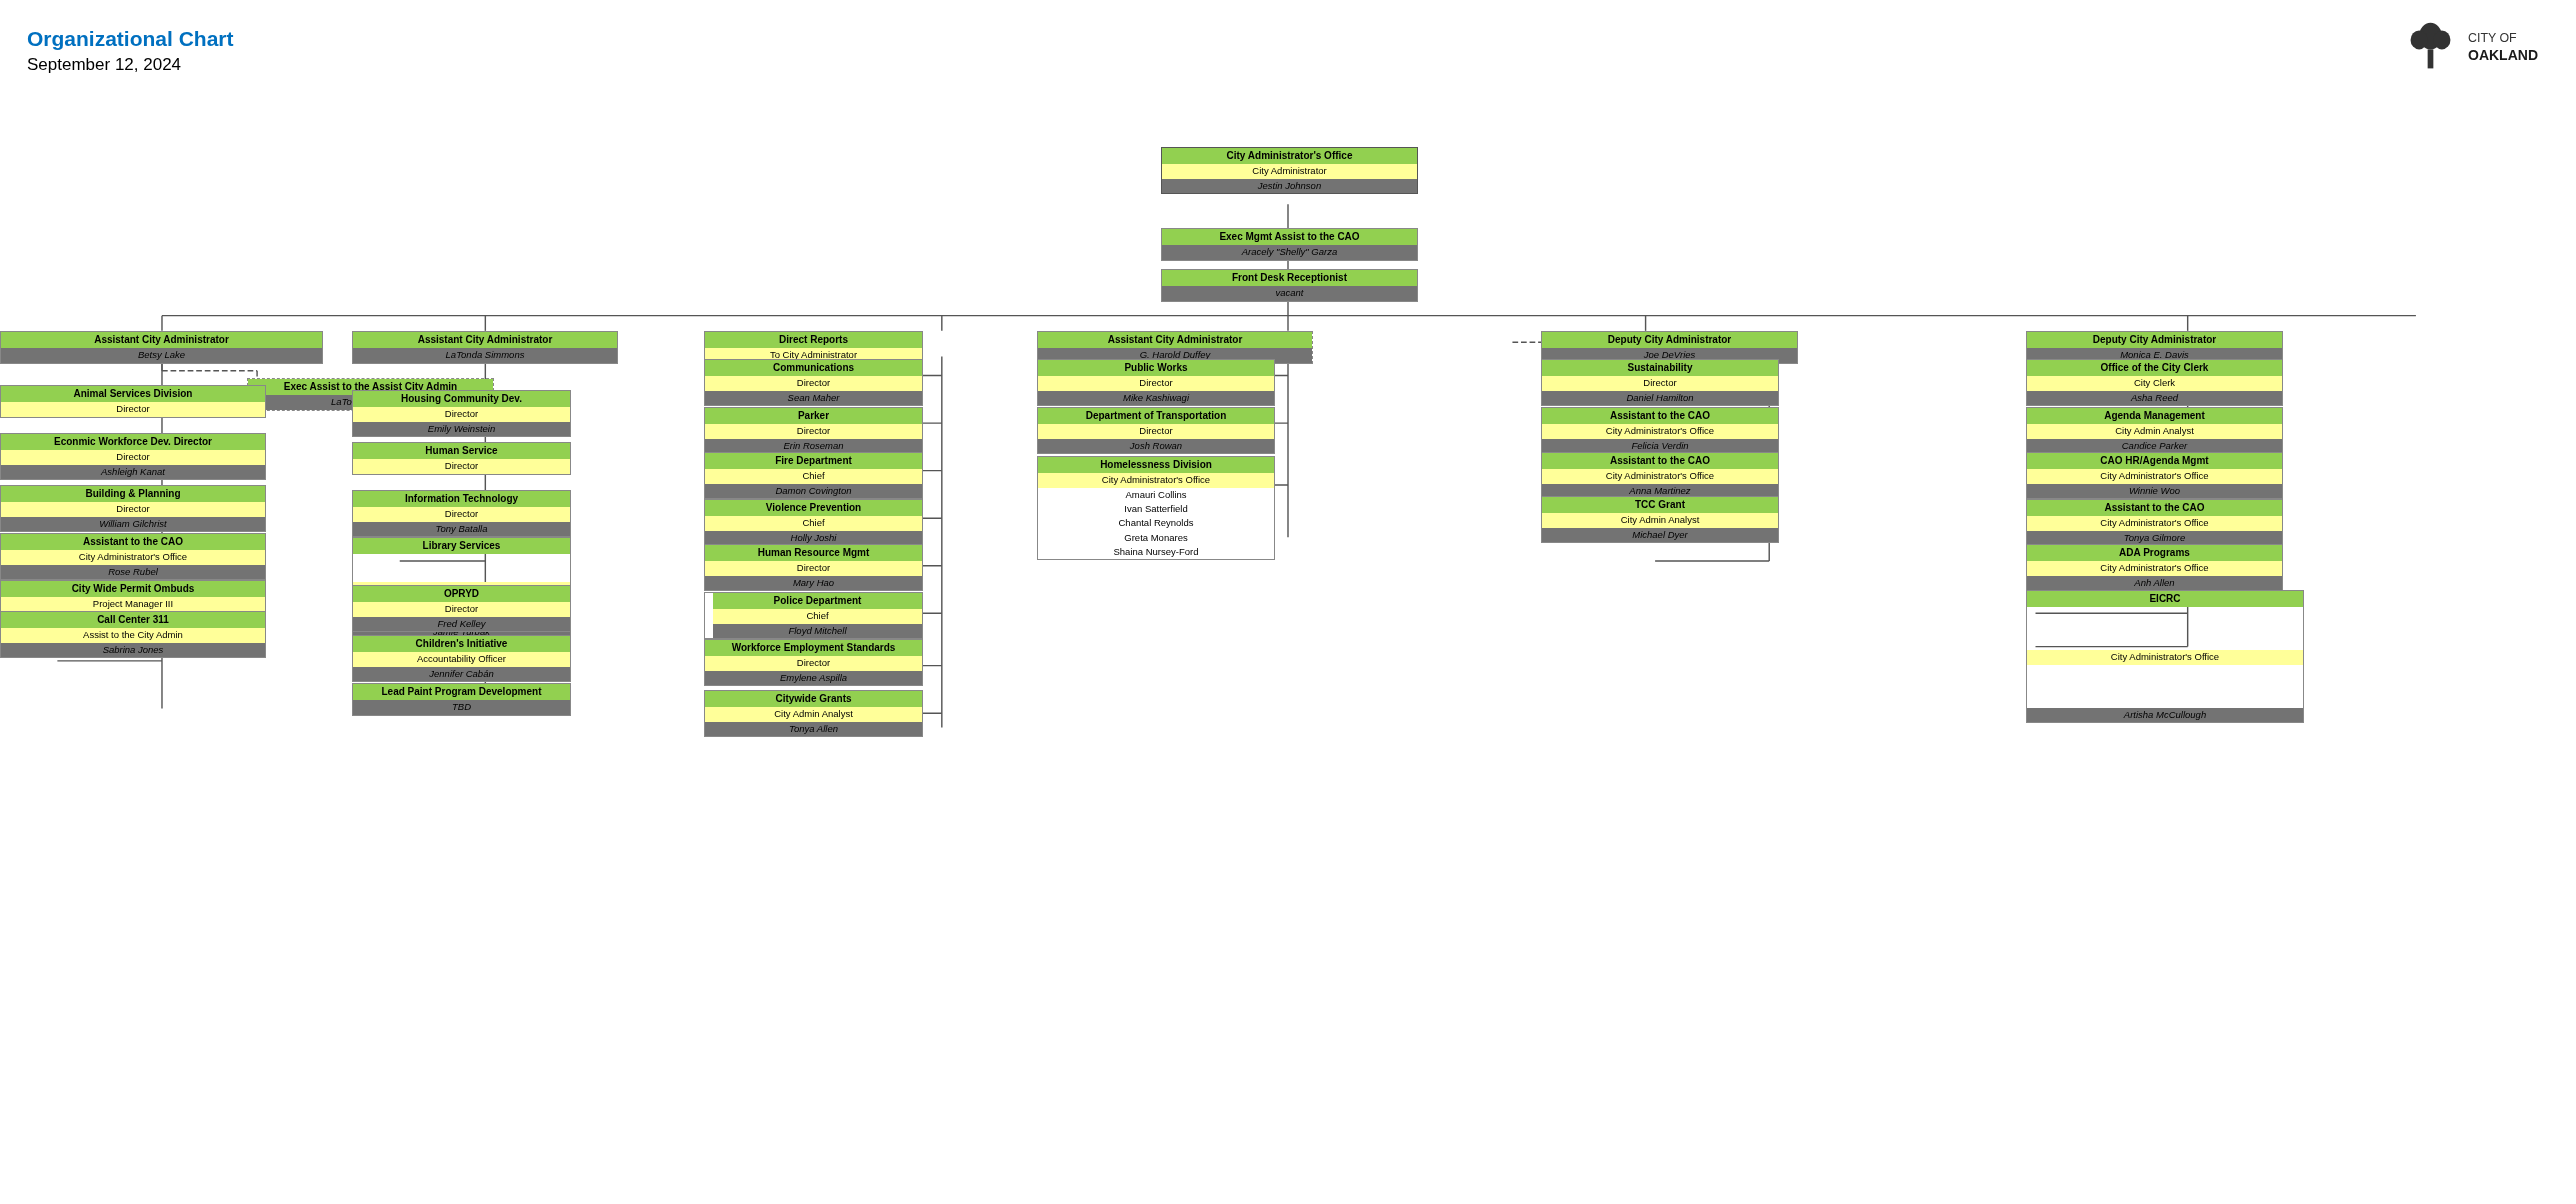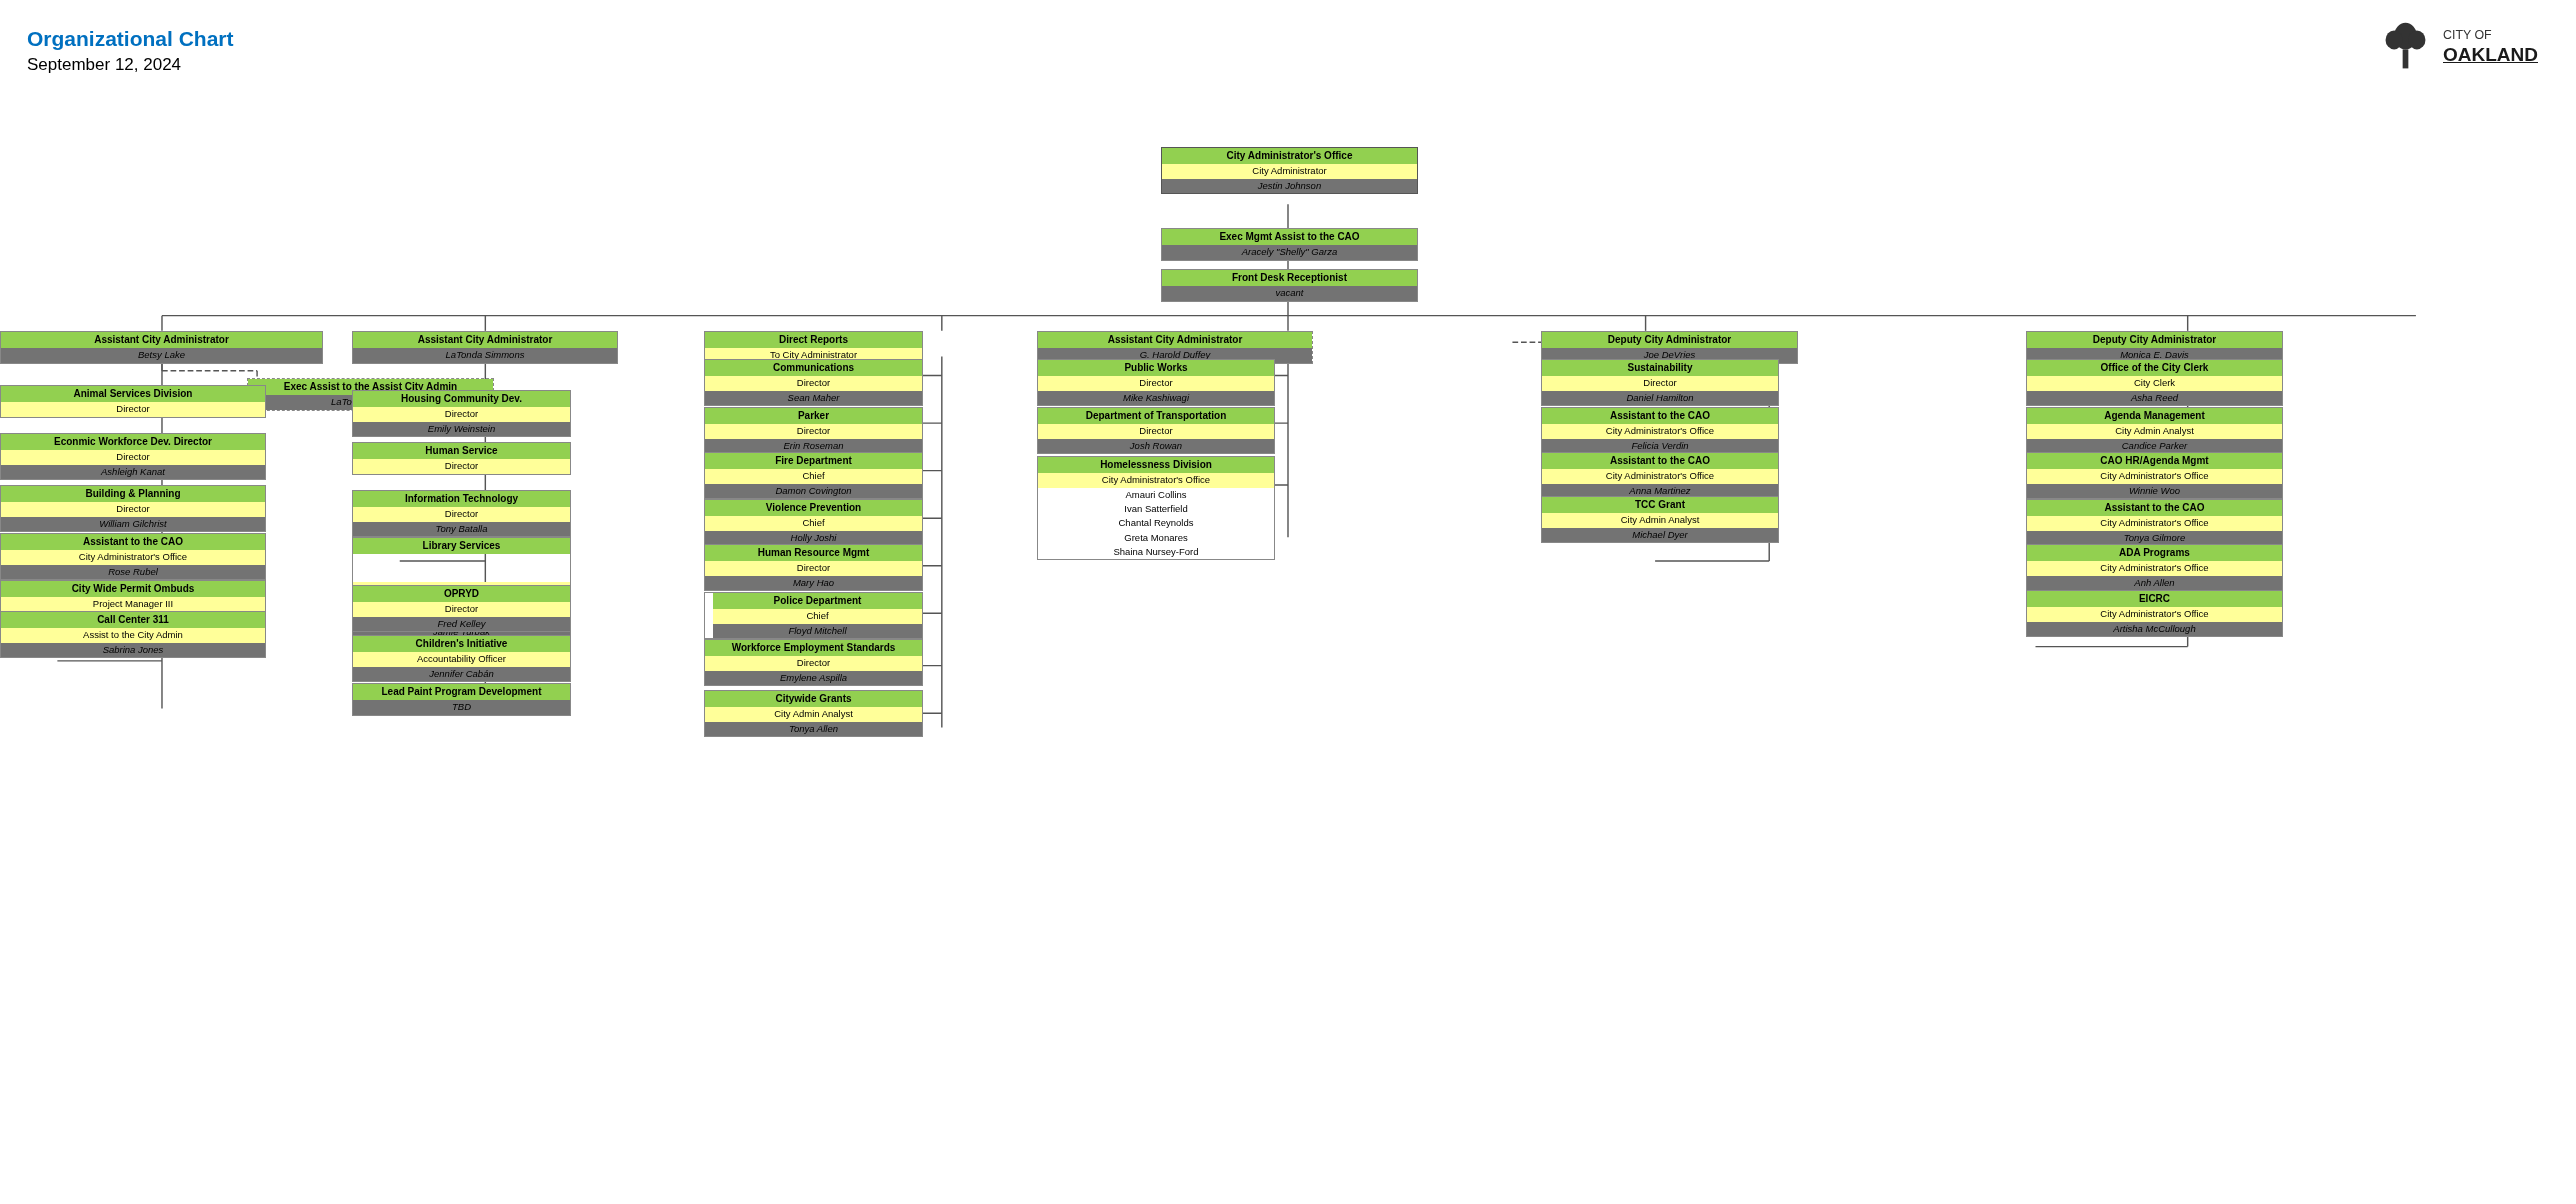--- a/index.html
+++ b/index.html
@@ -34,21 +34,21 @@
       right: 38px;
       display: flex;
       align-items: center;
       gap: 9.5px;
     }
     .logo-text {
       font-size: 15px;
       line-height: 1.3;
     }
     .logo-text .city-of { font-size: 12.4px; color: #333; }
-    .logo-text .oakland { font-size: 19px; font-weight: bold; color: #1a1a1a; text-decoration: underline; }
+    .logo-text .oakland { font-size: 14px; font-weight: bold; color: #1a1a1a; }
 
     
     .org-chart {
       position: absolute;
       top: 95px;
       left: 0;
       width: 2576px;
     }
 
     
@@ -460,20 +460,20 @@
     <div class="sub-row">City Administrator's Office</div>
     <div class="name-row">Tonya Gilmore</div>
   </div>
 
   <div class="org-box" style="left:2026px; top:449px; width:257px;">
     <div class="header-row">ADA Programs</div>
     <div class="sub-row">City Administrator's Office</div>
     <div class="name-row">Anh Allen</div>
   </div>
 
-  <div class="org-box" style="left:2026px; top:495px; width:257px;">
+  <div class="org-box" style="left:2026px; top:495px; width:278px;gap:43px;">
     <div class="header-row">EICRC</div>
     <div class="sub-row">City Administrator's Office</div>
     <div class="name-row">Artisha McCullough</div>
   </div>
 
 </div>
 
 
 </body></html>

